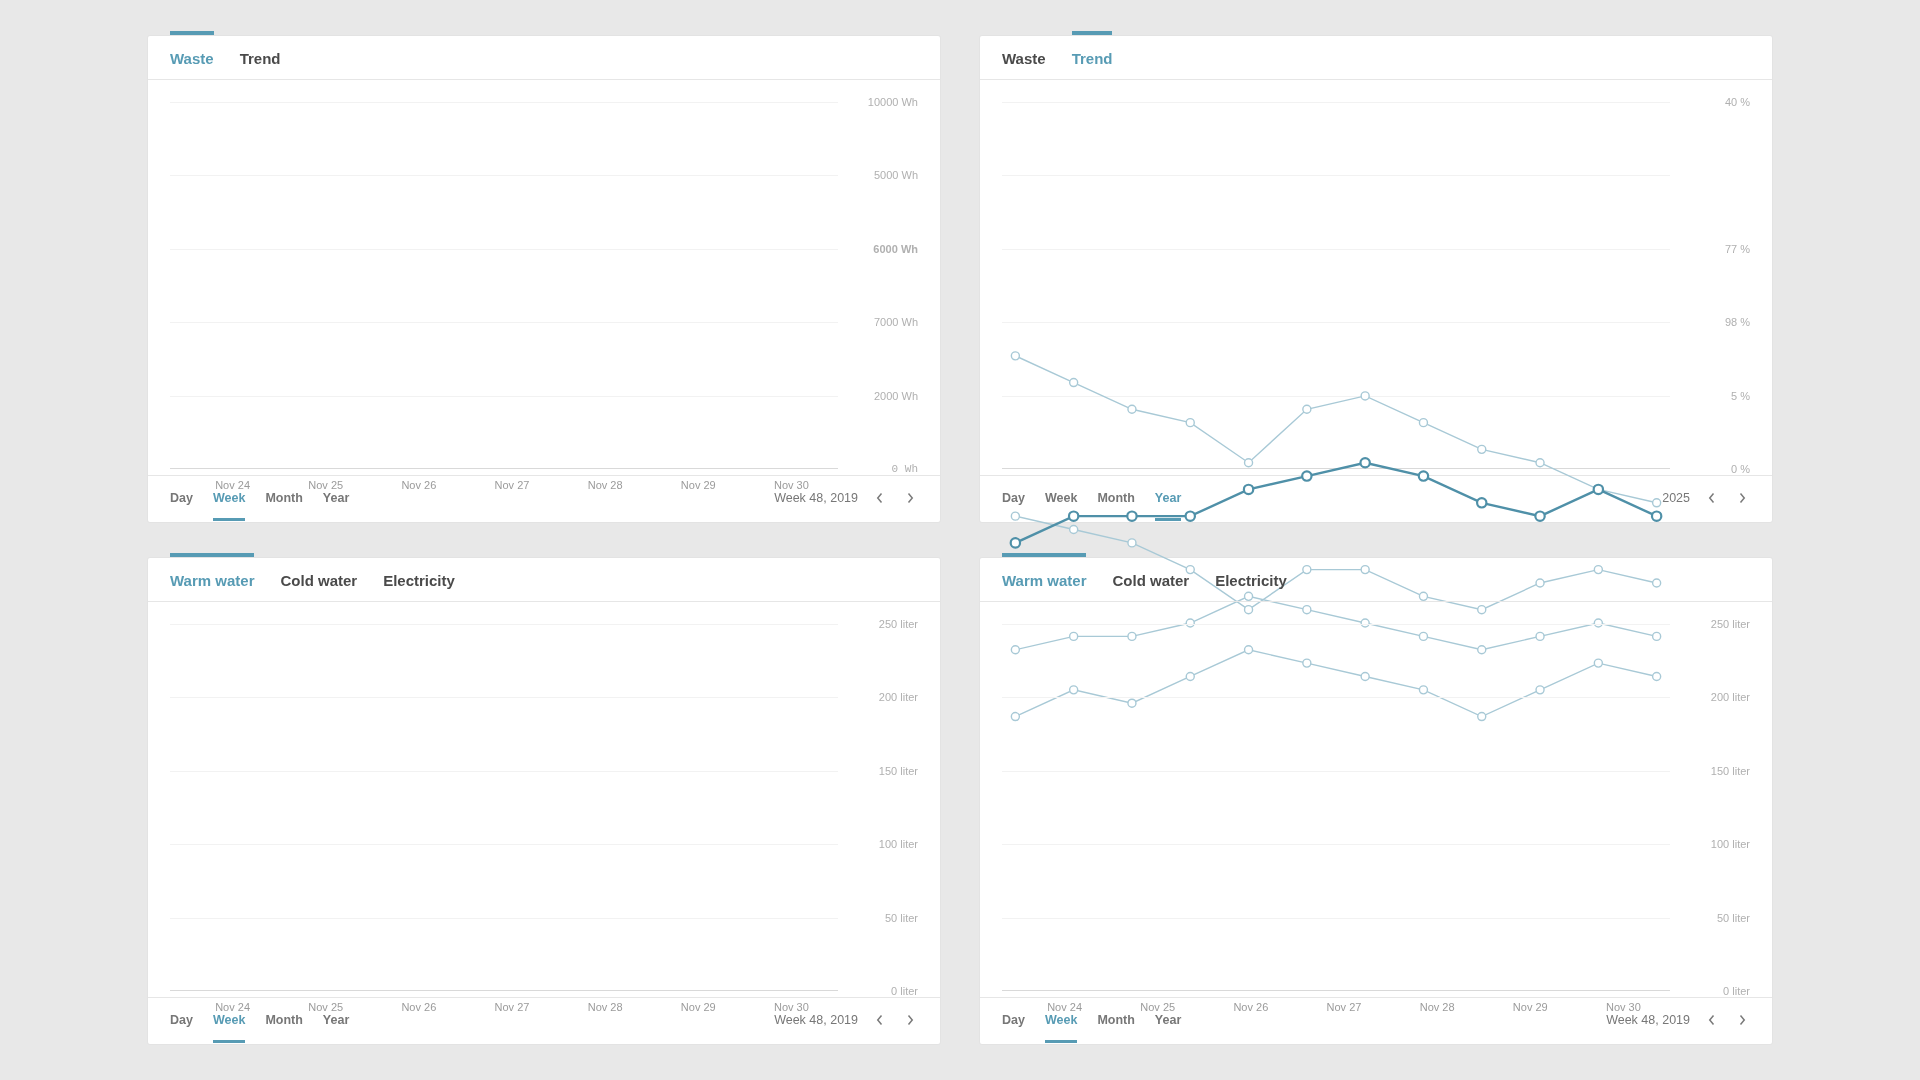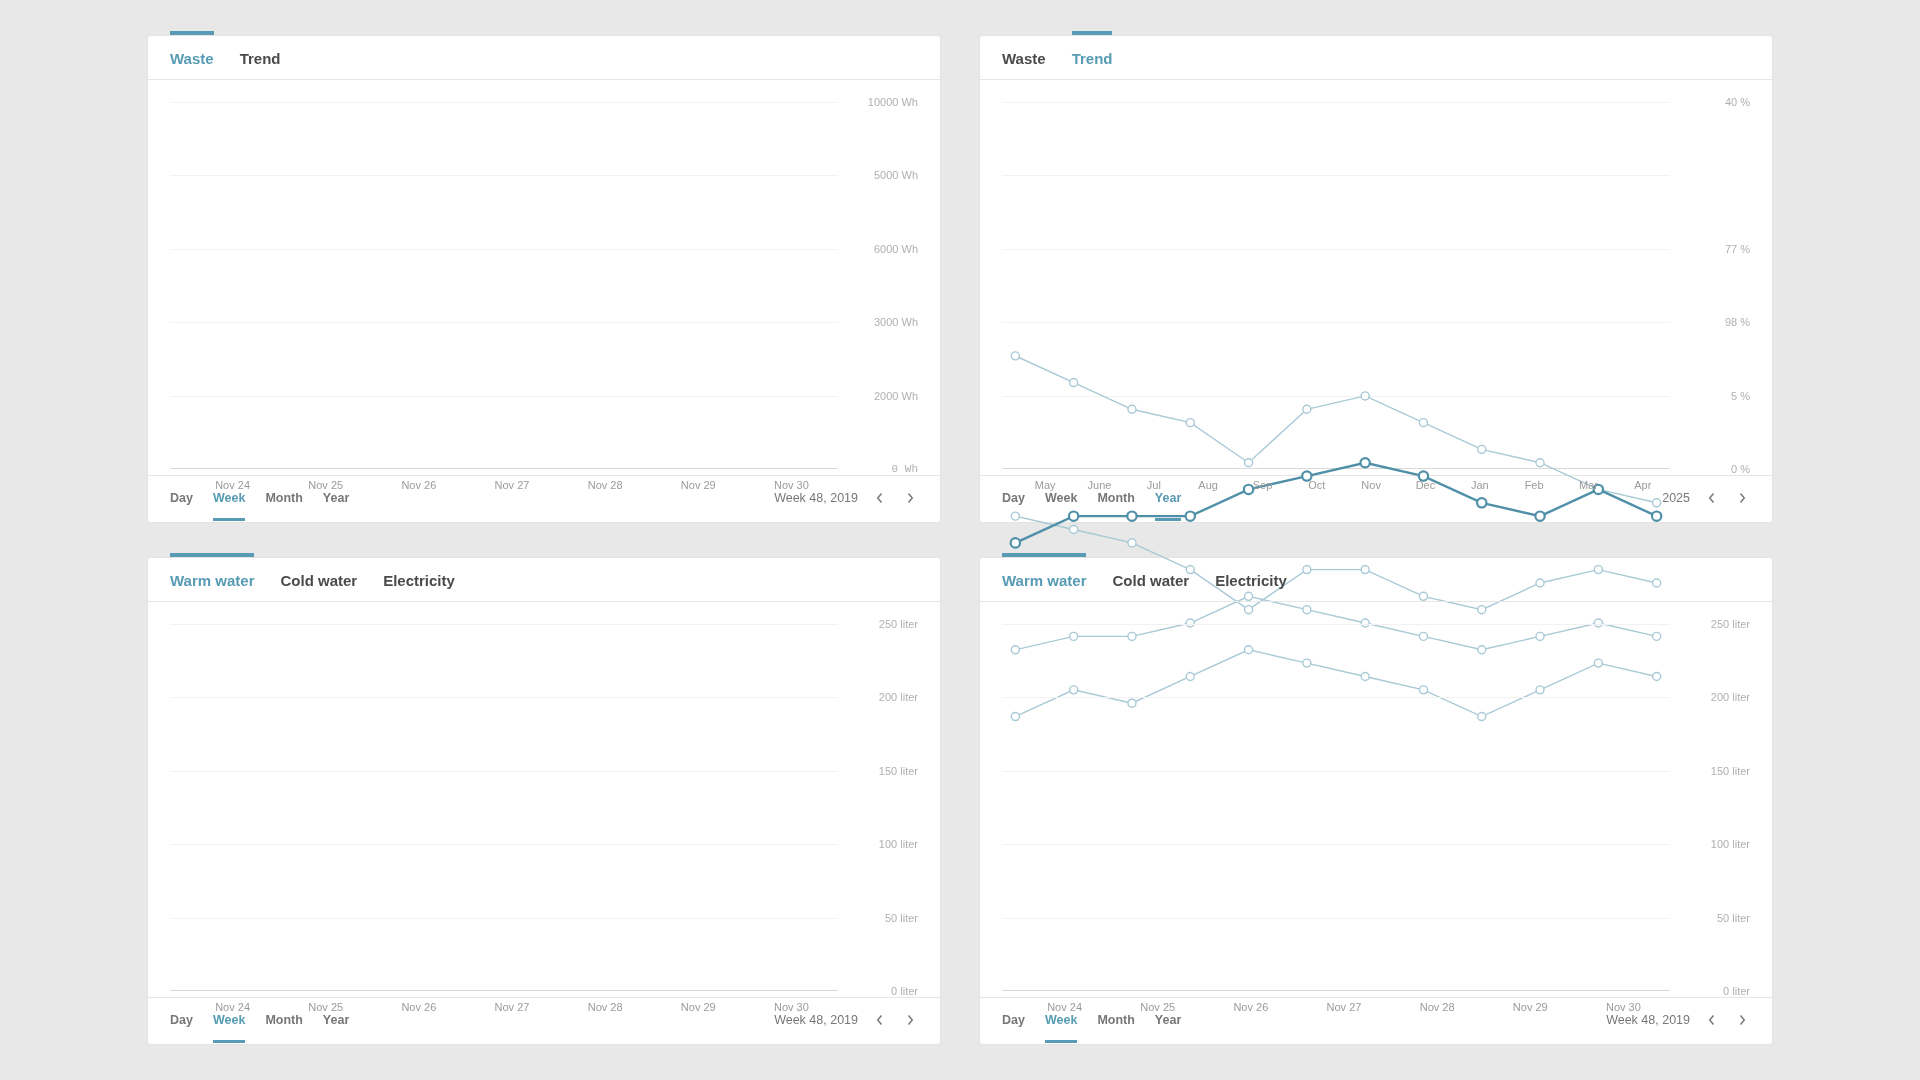--- a/index.html
+++ b/index.html
@@ -125,22 +125,22 @@
             <div class="xl">Nov 26</div>
             <div class="xl">Nov 27</div>
             <div class="xl">Nov 28</div>
             <div class="xl">Nov 29</div>
             <div class="xl">Nov 30</div>
           </div>
         </div>
         <div class="ywrap">
           <div class="ylab" style="bottom: 0%; font-family: Liberation Mono, monospace;">0 Wh</div>
           <div class="ylab" style="bottom: 20%;">2000 Wh</div>
-          <div class="ylab" style="bottom: 40%;">3000 Wh</div>
-          <div class="ylab" style="bottom: 60%;">6000 Wh</div>
+          <div class="ylab" style="bottom: 40%;">7000 Wh</div>
+          <div class="ylab" style="bottom: 60%; font-weight: bold;">6000 Wh</div>
           <div class="ylab" style="bottom: 80%;">5000 Wh</div>
           <div class="ylab" style="bottom: 100%;">10000 Wh</div>
         </div>
       </div>
       <div class="foot">
         <div class="range">
           <div class="rbtn">Day</div>
           <div class="rbtn active">Week</div>
           <div class="rbtn">Month</div>
           <div class="rbtn">Year</div>
@@ -233,34 +233,20 @@
             <circle cx="281.8181818181818" cy="860" vector-effect="non-scaling-stroke" r="6" fill="#fff" stroke="#a8c9d6" stroke-width="1.4"></circle>
             <circle cx="369.09090909090907" cy="820" vector-effect="non-scaling-stroke" r="6" fill="#fff" stroke="#a8c9d6" stroke-width="1.4"></circle>
             <circle cx="456.3636363636363" cy="840" vector-effect="non-scaling-stroke" r="6" fill="#fff" stroke="#a8c9d6" stroke-width="1.4"></circle>
             <circle cx="543.6363636363636" cy="860" vector-effect="non-scaling-stroke" r="6" fill="#fff" stroke="#a8c9d6" stroke-width="1.4"></circle>
             <circle cx="630.9090909090909" cy="880" vector-effect="non-scaling-stroke" r="6" fill="#fff" stroke="#a8c9d6" stroke-width="1.4"></circle>
             <circle cx="718.1818181818181" cy="920" vector-effect="non-scaling-stroke" r="6" fill="#fff" stroke="#a8c9d6" stroke-width="1.4"></circle>
             <circle cx="805.4545454545454" cy="880" vector-effect="non-scaling-stroke" r="6" fill="#fff" stroke="#a8c9d6" stroke-width="1.4"></circle>
             <circle cx="892.7272727272726" cy="840" vector-effect="non-scaling-stroke" r="6" fill="#fff" stroke="#a8c9d6" stroke-width="1.4"></circle>
             <circle cx="979.9999999999999" cy="860" vector-effect="non-scaling-stroke" r="6" fill="#fff" stroke="#a8c9d6" stroke-width="1.4"></circle>
           </svg>
-          <div class="xlabels">
-            <div class="xl">May</div>
-            <div class="xl">June</div>
-            <div class="xl">Jul</div>
-            <div class="xl">Aug</div>
-            <div class="xl">Sep</div>
-            <div class="xl">Oct</div>
-            <div class="xl">Nov</div>
-            <div class="xl">Dec</div>
-            <div class="xl">Jan</div>
-            <div class="xl">Feb</div>
-            <div class="xl">Mar</div>
-            <div class="xl">Apr</div>
-          </div>
         </div>
         <div class="ywrap">
           <div class="ylab" style="bottom: 0%;">0 %</div>
           <div class="ylab" style="bottom: 20%;">5 %</div>
           <div class="ylab" style="bottom: 40%;">98 %</div>
           <div class="ylab" style="bottom: 60%;">77 %</div>
           <div class="ylab" style="bottom: 100%;">40 %</div>
         </div>
       </div>
       <div class="foot">

